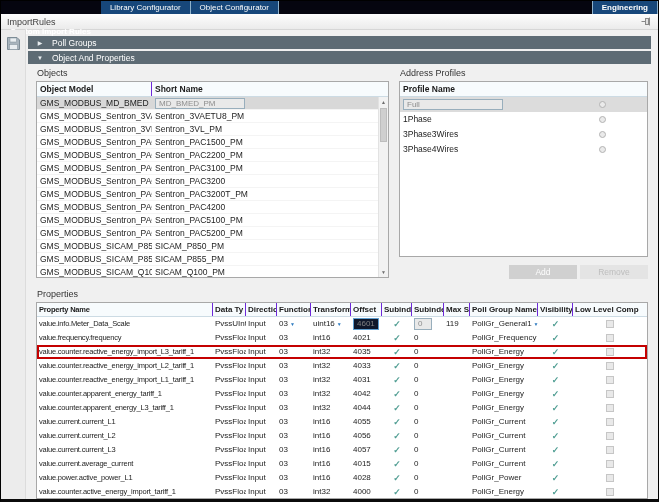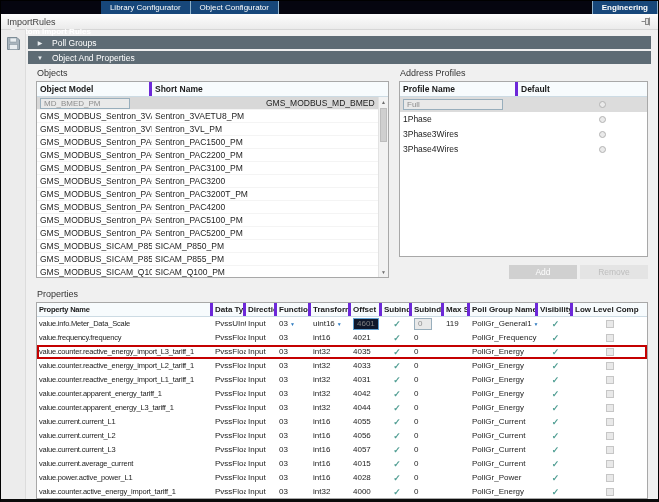--- a/index.html
+++ b/index.html
@@ -40,21 +40,21 @@
   .objects-panel { width:353px; display:flex; flex-direction:column; }
   .profiles-panel { flex:1; display:flex; flex-direction:column; }
 
   .table { background:#fff; border:1px solid #a8a8a8; position:relative; overflow:hidden; }
   .objects-table { height:197px; }
   .profiles-table { height:176px; }
   .properties-table { flex:1; }
 
   .thead { display:flex; background:#f7fbfd; border-bottom:1px solid #ccdbe4; height:15px; }
   .hcell { font-size:8.5px; font-weight:bold; color:#1a1a1a; line-height:14px; padding:0 3px;
-           border-right:3px solid #6d28d9; overflow:hidden; white-space:nowrap; }
+           border-right:1px solid #6d28d9; overflow:hidden; white-space:nowrap; }
   .hcell:last-child { border-right:none; }
   .prop-head { height:14px; }
   .prop-head .hcell { font-size:8px; line-height:13px; padding:0 2px; }
 
   .t-row { display:flex; }
   .cell { font-size:8.5px; color:#1d1d1d; padding:0 3px; overflow:hidden; white-space:nowrap; }
 
   
   .obj-row { height:13px; border-bottom:1px solid #f4f4f4; }
   .obj-row .cell { line-height:12px; }
@@ -156,22 +156,22 @@
         <div class="top-panels">
           <div class="objects-panel">
             <div class="panel-label">Objects</div>
             <div class="table objects-table">
               <div class="thead">
                 <div class="hcell col-obj-model">Object Model</div>
                 <div class="hcell col-obj-short">Short Name</div>
               </div>
               <div class="tbody">
                   <div class="t-row obj-row selected">
+                    <div class="cell col-obj-model">GMS_MODBUS_MD_BMED</div>
                     <div class="cell col-obj-short"><span class="edit-box">MD_BMED_PM</span></div>
-                    <div class="cell col-obj-model">GMS_MODBUS_MD_BMED</div>
                   </div>
                   <div class="t-row obj-row">
                     <div class="cell col-obj-model">GMS_MODBUS_Sentron_3VAETU8</div>
                     <div class="cell col-obj-short">Sentron_3VAETU8_PM</div>
                   </div>
                   <div class="t-row obj-row">
                     <div class="cell col-obj-model">GMS_MODBUS_Sentron_3VL</div>
                     <div class="cell col-obj-short">Sentron_3VL_PM</div>
                   </div>
                   <div class="t-row obj-row">
@@ -225,21 +225,20 @@
                 <div class="sb-down">▼</div>
               </div>
             </div>
           </div>
 
           <div class="profiles-panel">
             <div class="panel-label">Address Profiles</div>
             <div class="table profiles-table">
               <div class="thead">
                 <div class="hcell col-prof-name">Profile Name</div>
-                <div class="hcell col-prof-default">Default</div>
               </div>
               <div class="tbody">
                   <div class="t-row prof-row selected">
                     <div class="cell col-prof-name"><span class="edit-box wide">Full</span></div>
                     <div class="cell col-prof-default"><span class="radio"></span></div>
                   </div>
                   <div class="t-row prof-row">
                     <div class="cell col-prof-name">1Phase</div>
                     <div class="cell col-prof-default"><span class="radio"></span></div>
                   </div>

